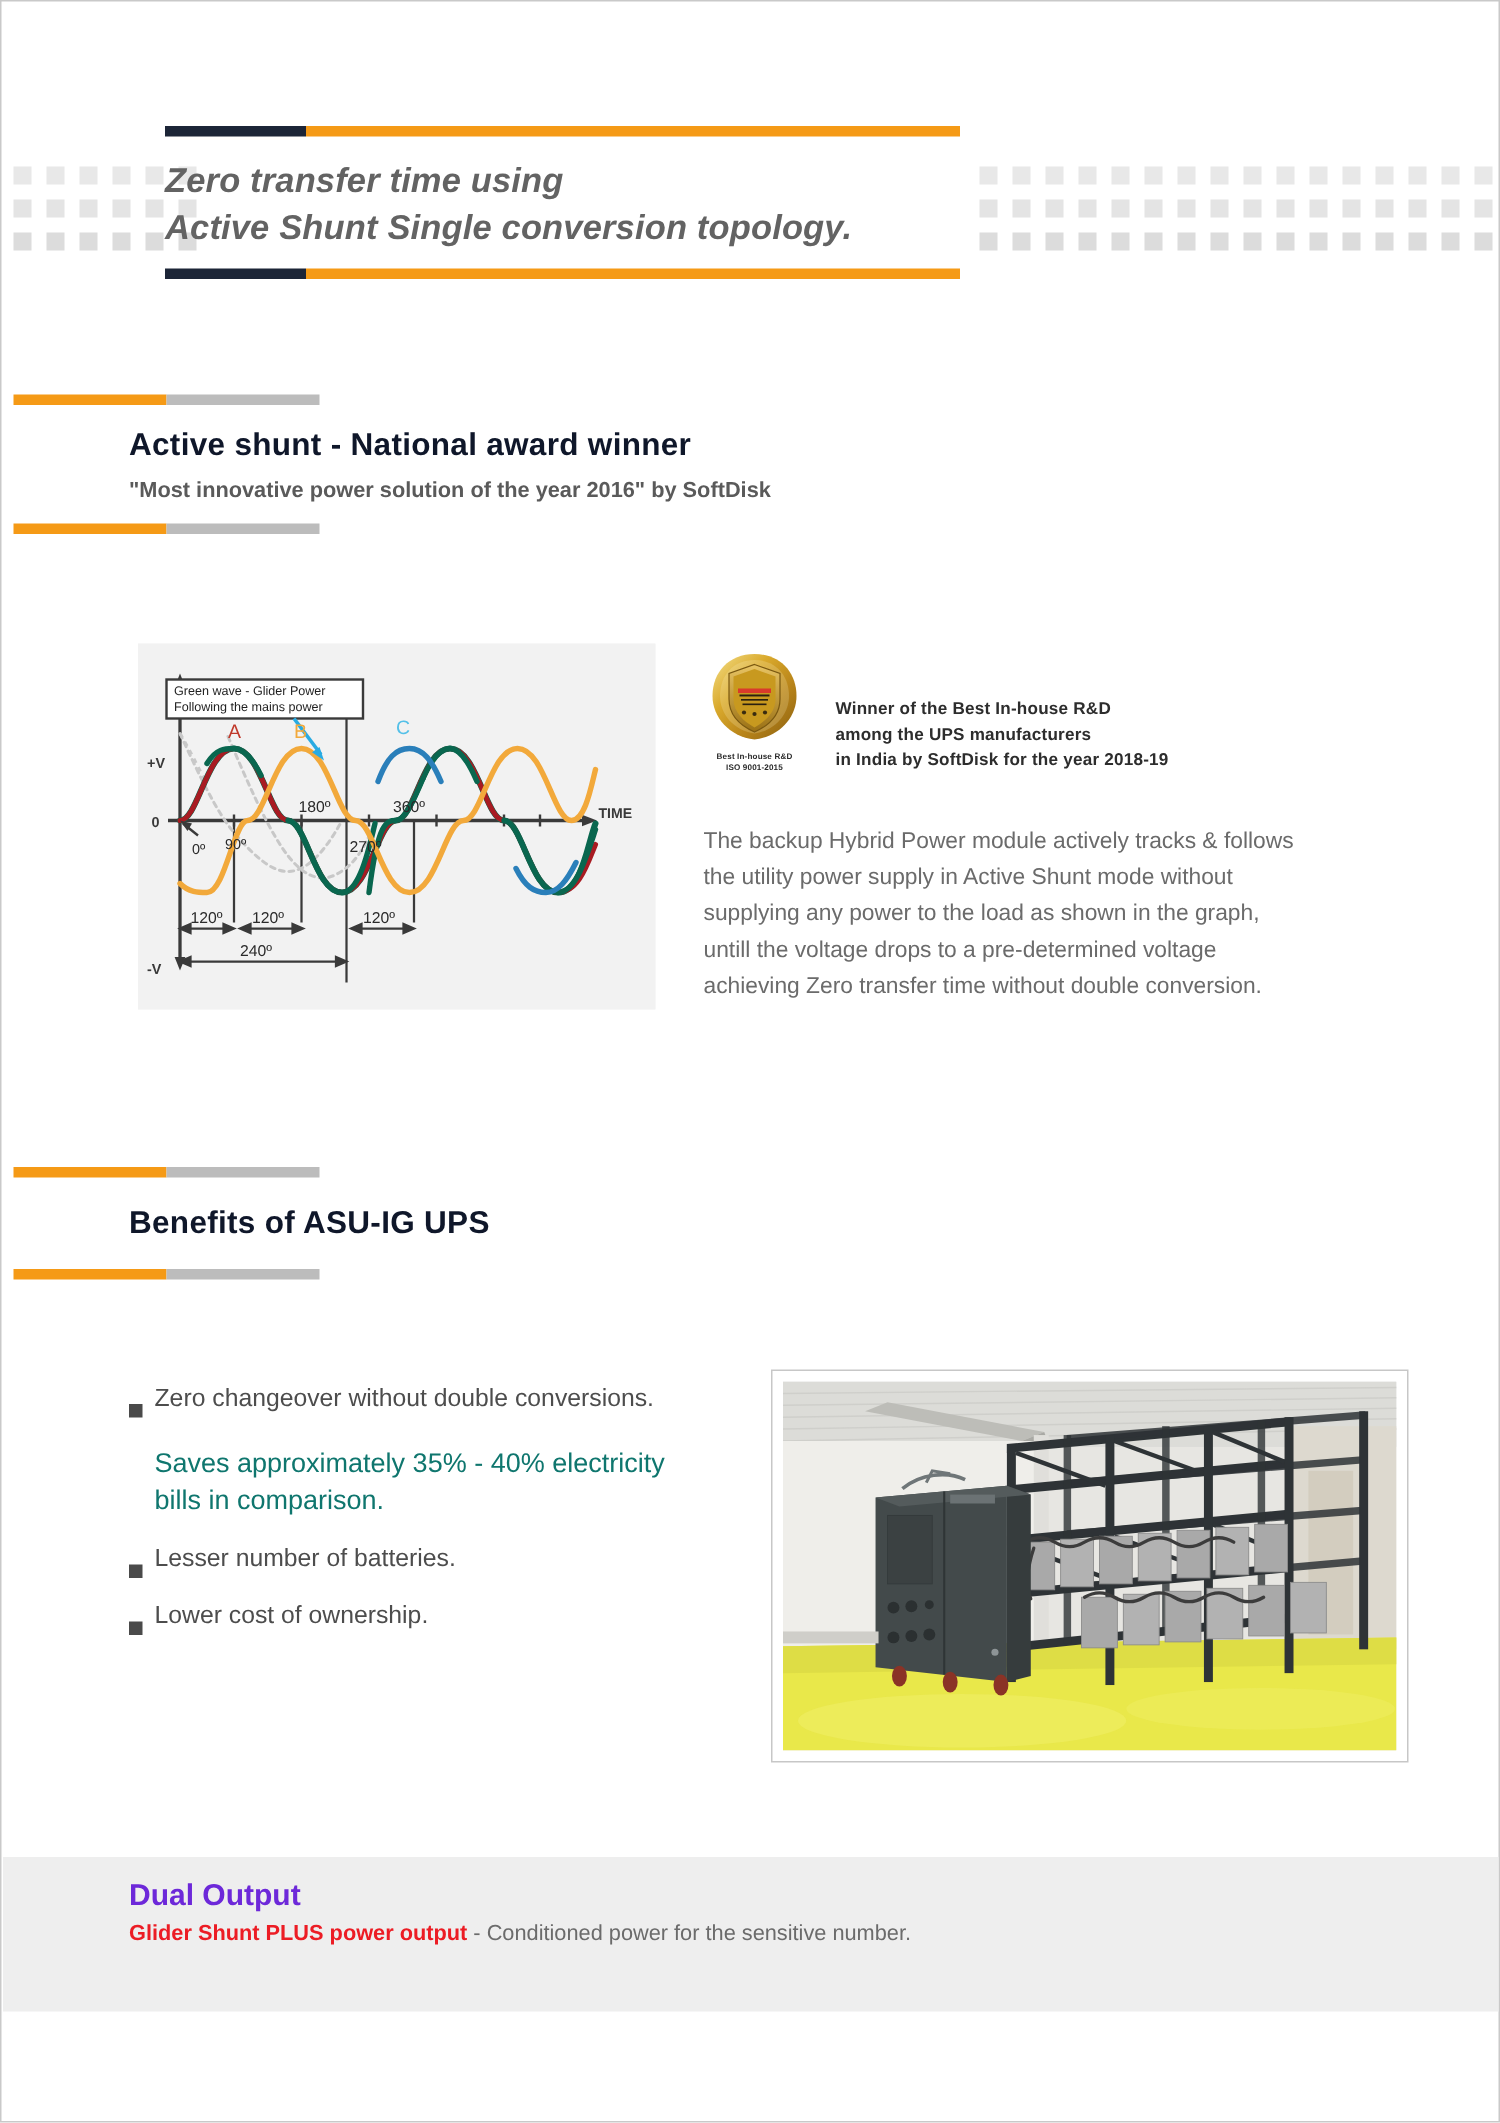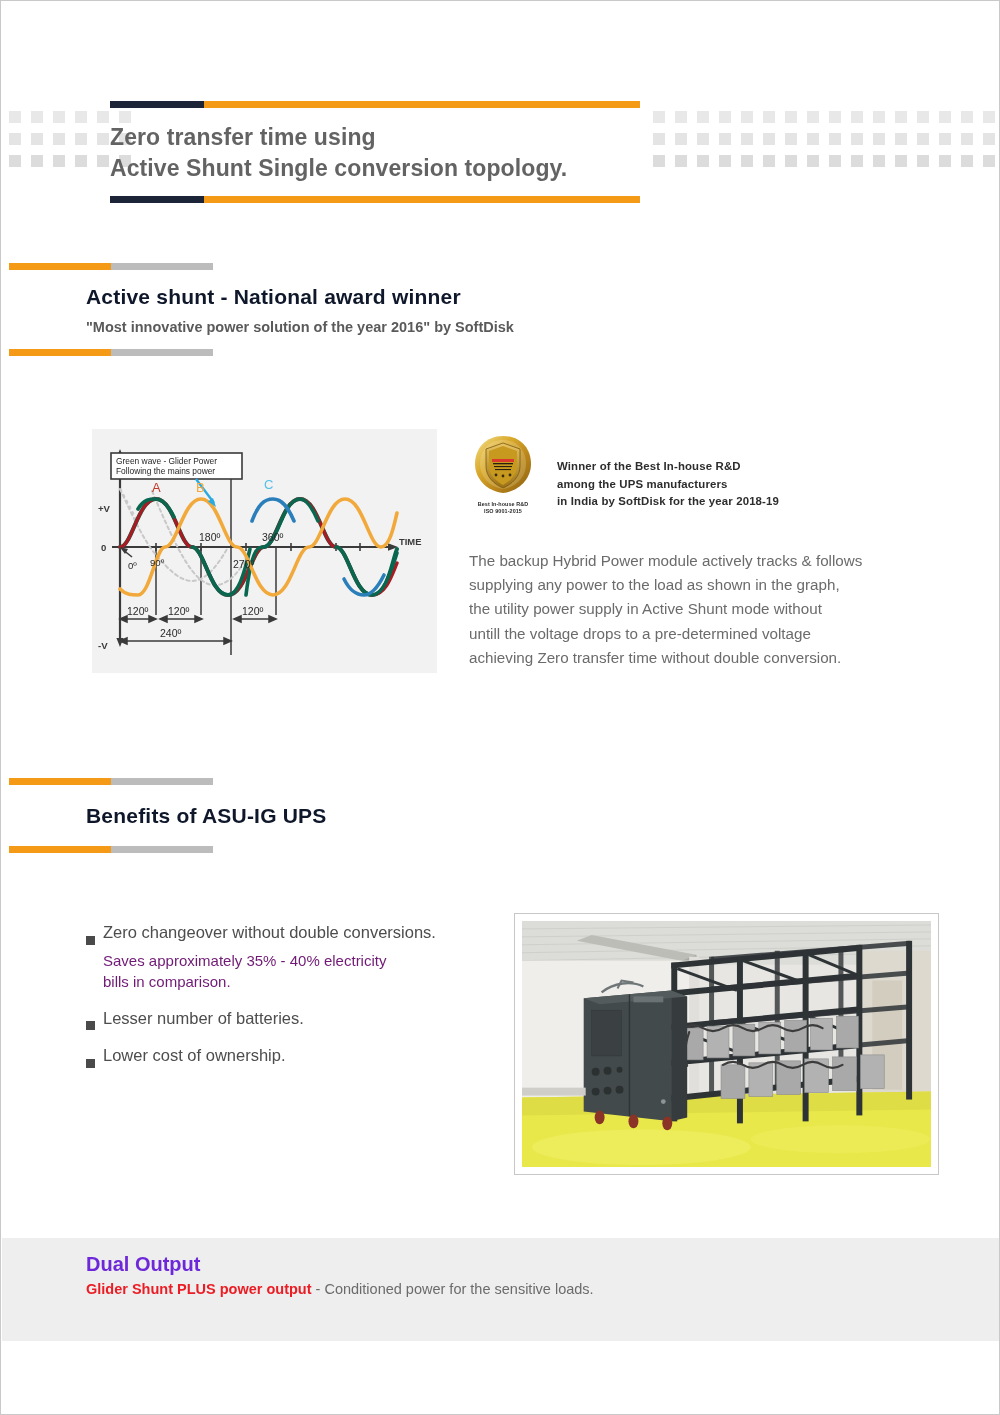--- a/index.html
+++ b/index.html
@@ -14,21 +14,21 @@
 
   
   .dots { position:absolute; display:grid; gap:0; }
   .dots .drow { display:flex; }
   .dots .dot { width:12px; height:12px; margin-right:10px; margin-bottom:10px; }
 
   #dots-left  { left:8px;  top:110px; }
   #dots-right { left:652px; top:110px; }
 
   
-  #title-block { position:absolute; left:109px; top:100px; width:530px; }
+  #title-block { position:absolute; left:109px; top:83px; width:530px;font-style:italic; }
   .rule { height:7px; width:100%; display:flex; }
   .rule .navy   { width:94px; background:#1c2537; }
   .rule .orange { flex:1; background:#f59a16; }
   #title-text {
     font-size:23px; line-height:1.33; color:#636363;
     font-weight:600; letter-spacing:.1px;
     padding:14px 0 13px 0;
   }
   #title-text div { white-space:pre; }
 
@@ -48,21 +48,21 @@
 
   
   #chart-card {
     position:absolute; left:91px; top:428px; width:345px; height:244px;
     background:#f2f2f2;
   }
   #chart-svg { display:block; }
 
   
   #award { position:absolute; left:468px; top:432px; width:470px; }
-  #award-row { display:flex; align-items:center; }
+  #award-row { display:flex; align-items:flex-end; }
   #badge-wrap { width:68px; flex:0 0 68px; text-align:center; }
   #badge-caption {
     font-size:5.4px; font-weight:800; color:#2b2b2b;
     line-height:1.35; margin-top:2px; letter-spacing:.1px;
   }
   #award-text {
     margin-left:20px; font-size:11.4px; font-weight:800;
     color:#2d2d2d; line-height:1.52; letter-spacing:.15px; padding-top:20px;
   }
   #award-text div { white-space:pre; }
@@ -74,21 +74,21 @@
   #body-para div { white-space:pre; }
 
   
   #benefits-list { position:absolute; left:85px; top:920px; width:400px; }
   .b-item { display:flex; align-items:flex-end; margin-bottom:4px; }
   .b-bullet {
     width:9px; height:9px; background:#4a4a4a; flex:0 0 9px;
     margin-top:8px; margin-right:8px;
   }
   .b-main { font-size:16.5px; color:#4d4d4d; line-height:1.45; }
-  .b-sub  { font-size:15px; color:#701a75; line-height:1.42; margin:5px 0 14px 17px; }
+  .b-sub  { font-size:18px; color:#0f766e; line-height:1.42; margin:18px 0 14px 17px; }
   .b-sub div { white-space:pre; }
   .b-gap { height:10px; }
 
   
   #photo-frame {
     position:absolute; left:513px; top:912px; width:425px; height:262px;
     background:#ffffff; border:1px solid #c7c7c7; padding:7px;
   }
   #photo { width:100%; height:100%; display:block; }
 
@@ -363,22 +363,22 @@
     <div id="award-text">
       <div>Winner of the Best In-house R&amp;D</div>
       <div>among the UPS manufacturers</div>
       <div>in India by SoftDisk for the year 2018-19</div>
     </div>
   </div>
 </div>
 
 <div id="body-para">
   <div>The backup Hybrid Power module actively tracks &amp; follows</div>
+  <div>the utility power supply in Active Shunt mode without</div>
   <div>supplying any power to the load as shown in the graph,</div>
-  <div>the utility power supply in Active Shunt mode without</div>
   <div>untill the voltage drops to a pre-determined voltage</div>
   <div>achieving Zero transfer time without double conversion.</div>
 </div>
 
 <div class="sec" style="top:777px;">
   <div class="splitbar">
       <span class="o"></span>
       <span class="g"></span>
     </div>
 </div>
@@ -528,15 +528,15 @@
     </g>
 
     <rect x="0" y="168" width="64" height="8" fill="#cfcec9"></rect>
   </svg>
 </div>
 
 <div id="dual-band"></div>
 <div id="dual-inner">
   <div id="dual-title">Dual Output</div>
   <div id="dual-l2">
-    <span class="red">Glider Shunt PLUS power output</span><span class="gray"> - Conditioned power for the sensitive loads.</span>
+    <span class="red">Glider Shunt PLUS power output</span><span class="gray"> - Conditioned power for the sensitive number.</span>
   </div>
 </div>
 
 </body></html>

